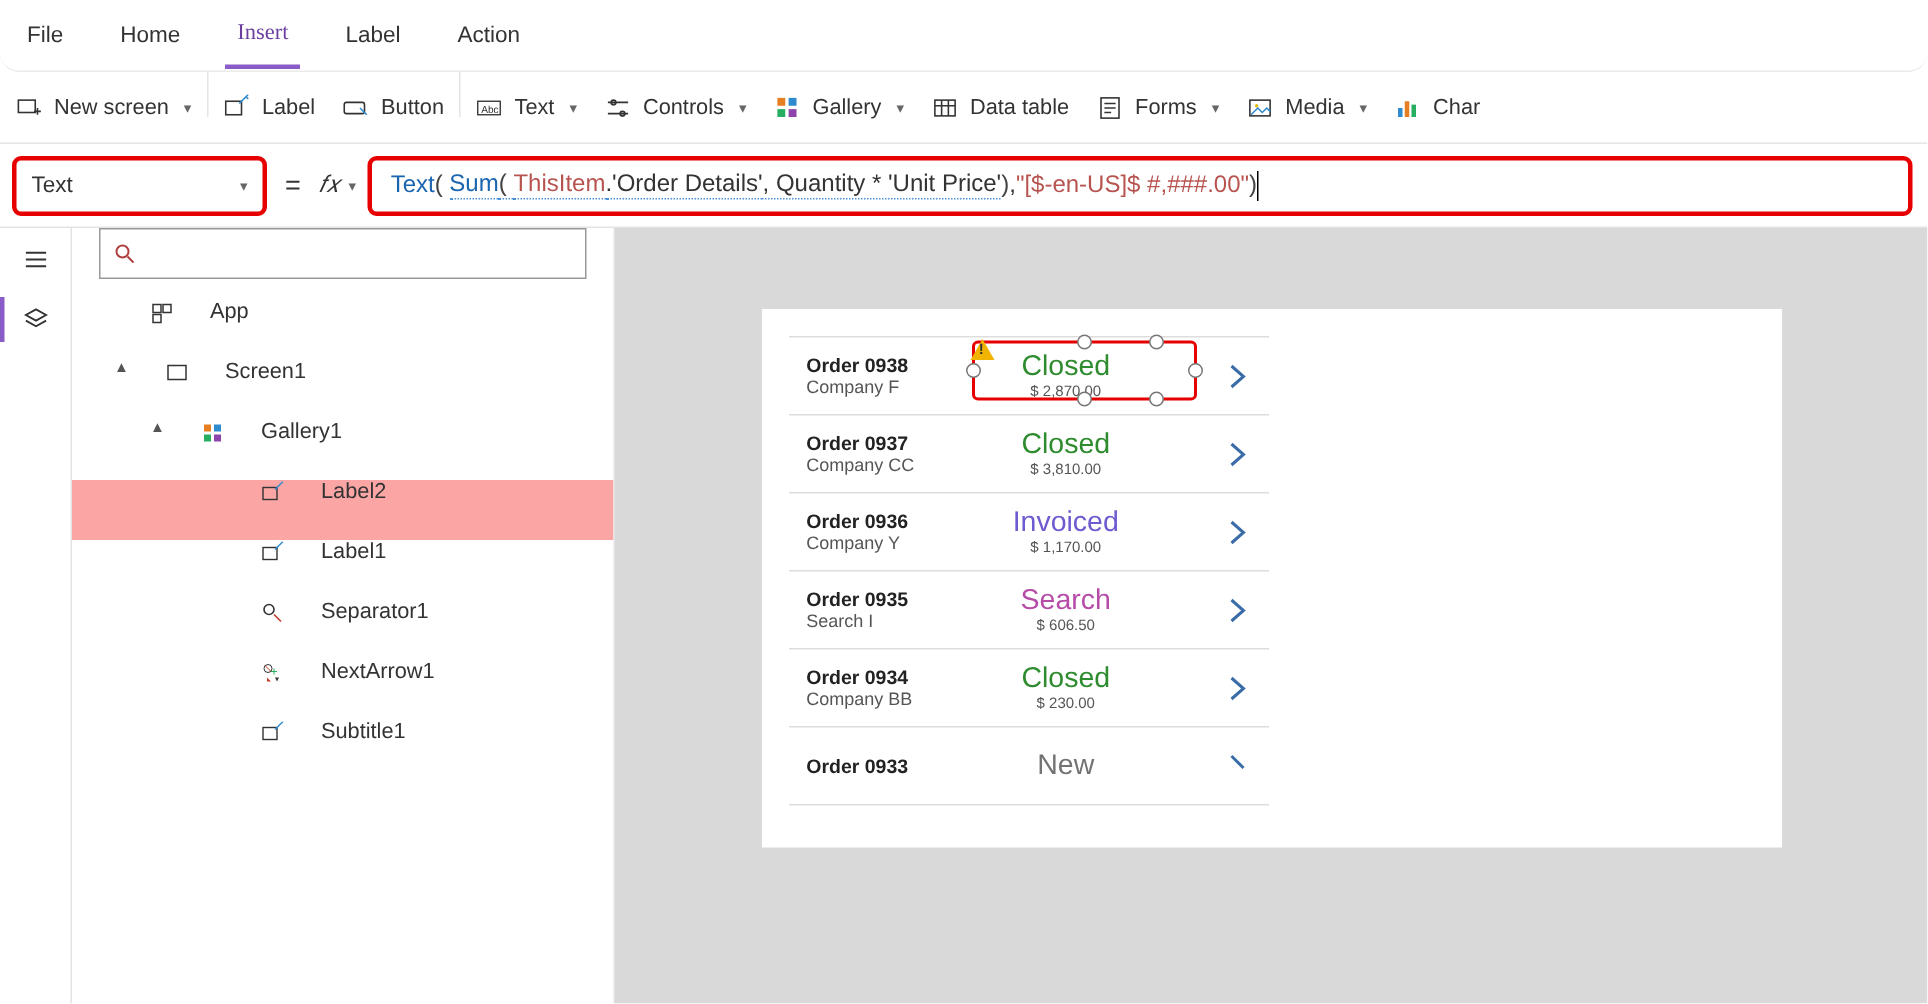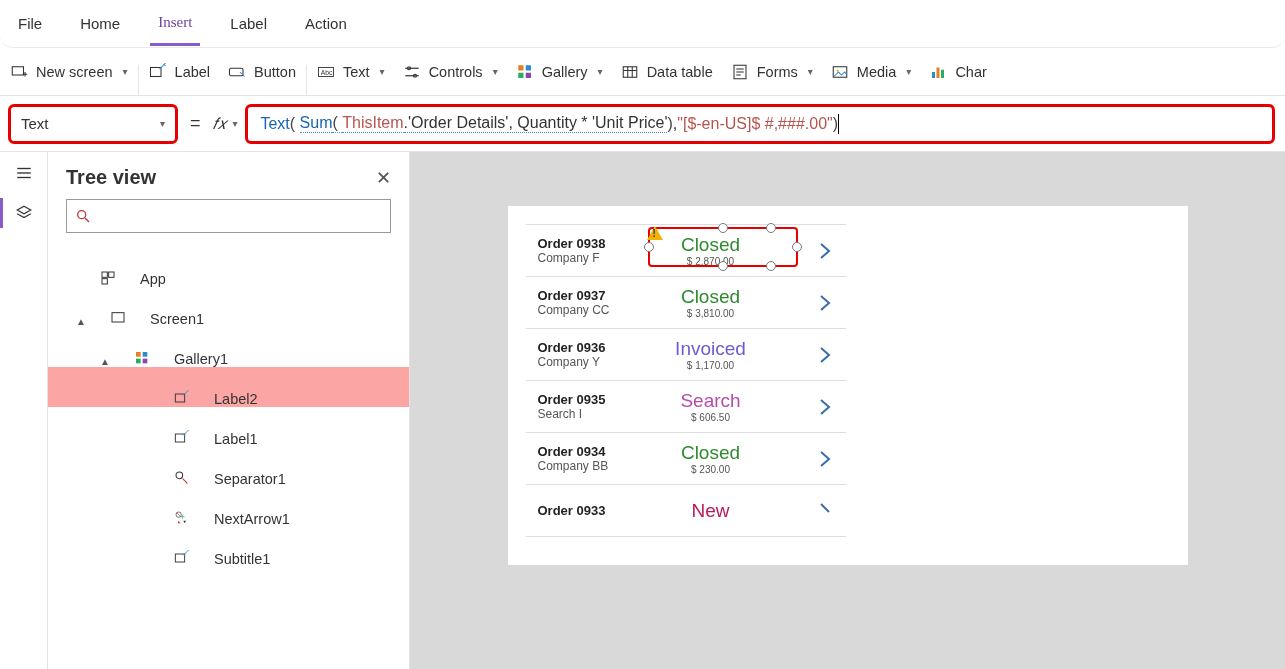--- a/index.html
+++ b/index.html
@@ -4,21 +4,21 @@
 <style>
   * { box-sizing: border-box; margin: 0; padding: 0; font-family: "Segoe UI", Arial, sans-serif; }
   body { width: 1285px; height: 669px; background: #fff; color: #333; overflow: hidden; }
 
   
   .menubar { height: 48px; display: flex; align-items: center; padding: 0 10px; gap: 22px; border-bottom: 1px solid #eaeaea; border-radius: 13px; }
   .menubar .item { font-size: 15px; color: #333; padding: 12px 8px; cursor: pointer; }
   .menubar .item.active { color: #6b3fa0; border-bottom: 3px solid #8a5cc7; font-weight: 400; font-family: Liberation Serif, serif; }
 
   
-  .ribbon { height: 48px; display: flex; align-items: flex-end; border-bottom: 1px solid #e5e5e5; }
+  .ribbon { height: 48px; display: flex; align-items: flex-start; border-bottom: 1px solid #e5e5e5; }
   .ribbon .grp { display: flex; align-items: center; padding: 0 10px; gap: 18px; height: 100%; }
   .ribbon .sep { width: 1px; height: 30px; background: #e4e4e4; }
   .ribbon .btn { display: flex; align-items: center; gap: 8px; font-size: 14.5px; cursor: pointer; color: #333; }
   .ribbon .btn svg { width: 18px; height: 18px; }
   .chev { font-size: 10px; color: #666; margin-left: 2px; }
 
   
   .formula-row { height: 56px; display: flex; align-items: center; padding: 8px 10px 8px 8px; gap: 8px; border-bottom: 1px solid #e3e3e3; }
   .prop-box { width: 170px; height: 40px; border: 3px solid #e60000; border-radius: 6px; display: flex; align-items: center; padding: 0 10px; justify-content: space-between; font-size: 15px; cursor: pointer; background:#fff; }
   .eq { font-size: 18px; color: #333; padding: 0 4px; }
@@ -39,21 +39,21 @@
   .leftstrip .ic.active::before { content:""; position:absolute; left:-13px; top:-4px; width:3px; height:30px; background:#8a5cc7; }
 
   .treepanel { width: 362px; border-right: 1px solid #e3e3e3; display:flex; flex-direction:column; }
   .treehead { display:flex; align-items:center; justify-content:space-between; padding: 14px 18px 10px 18px; }
   .treehead h2 { font-size: 20px; font-weight: 600; }
   .treehead .close { font-size: 18px; cursor:pointer; color:#555; }
   .searchwrap { padding: 0 18px 10px 18px; }
   .searchbox { width:100%; height:34px; border:1px solid #999; display:flex; align-items:center; padding:0 8px; gap:6px; }
   .searchbox input { border:none; outline:none; flex:1; font-size:14px; }
   .treelist { flex:1; overflow:auto; padding-top:4px;}
-  .node { display:flex; align-items:flex-end; gap:23px; height:40px; padding:0 24px 0 18px; font-size:14.5px; cursor:pointer; }
+  .node { display:flex; align-items:flex-start; gap:23px; height:40px; padding:0 24px 0 18px; font-size:14.5px; cursor:pointer; }
   .node.sel { background:#fca5a5; }
   .node .tw { width:10px; font-size:10px; color:#555; }
   .node .ic { width:18px; height:18px; display:flex; align-items:center; justify-content:center; }
   .depth-1 { padding-left: 28px; }
   .depth-2 { padding-left: 52px; }
   .depth-3 { padding-left: 92px; }
 
   
   .canvas { flex:1; background:#d9d9d9; display:flex; justify-content:center; align-items:flex-start; padding-top:54px; }
   .app { width: 680px; background:#fff; padding: 18px 18px 28px 18px; }
@@ -61,21 +61,21 @@
   .row { border-bottom:1px solid #ddd; display:flex; align-items:center; padding: 8px 8px 8px 12px; min-height:52px; position:relative; }
   .row .c1 { width: 108px; }
   .row .c2 { width: 130px; text-align:center; }
   .row .c3 { flex:1; display:flex; justify-content:flex-end; padding-right:6px;}
   .ordname { font-weight: bold; font-size: 13px; color:#222; }
   .company { font-size: 12px; color:#555; }
   .status { font-size: 19px; }
   .status.Closed { color: #2e8b2e; }
   .status.Invoiced { color: #6d5bd0; }
   .status.Shipped { color: #b74ca8; }
-  .status.New { color: #be185d; }
+  .status.New { color: #737373; }
   .price { font-size: 10px; color:#555; }
   
   
   .sel-overlay { position:absolute; left:122px; top:2px; width:150px; height:40px; border:2px solid #e60000; border-radius:4px; }
   .handle { width:10px; height:10px; border:1px solid #777; background:#fff; border-radius:50%; position:absolute; }
   .warn-tri { position:absolute; left:-3px; top:-3px; width:0; height:0; border-left:8px solid transparent; border-right:8px solid transparent; border-bottom:14px solid #f0b400; }
   .warn-tri::after { content:"!"; position:absolute; left:-2px; top:2px; font-size:10px; color:#333; font-weight:bold;}
 
   svg.i { width:18px; height:18px; }
   svg.i16 { width:16px; height:16px; }
@@ -224,24 +224,20 @@
     </div>
     <div class="ic active">
       <svg class="i" viewBox="0 0 24 24" fill="none" stroke="#333" stroke-width="1.6">
           <path d="M12 3 L21 8 L12 13 L3 8 Z"></path>
           <path d="M3 13 L12 18 L21 13"></path>
         </svg>
     </div>
   </div>
 
   <div class="treepanel">
-    <div class="treehead">
-      <h2>Tree view</h2>
-      <span class="close">✕</span>
-    </div>
     <div class="searchwrap">
       <div class="searchbox">
         <svg class="i16" viewBox="0 0 24 24" fill="none" stroke="#b04040" stroke-width="2">
             <circle cx="10" cy="10" r="6"></circle>
             <line x1="15" y1="15" x2="21" y2="21"></line>
           </svg>
       </div>
     </div>
     <div class="treelist">
       <div class="node">

